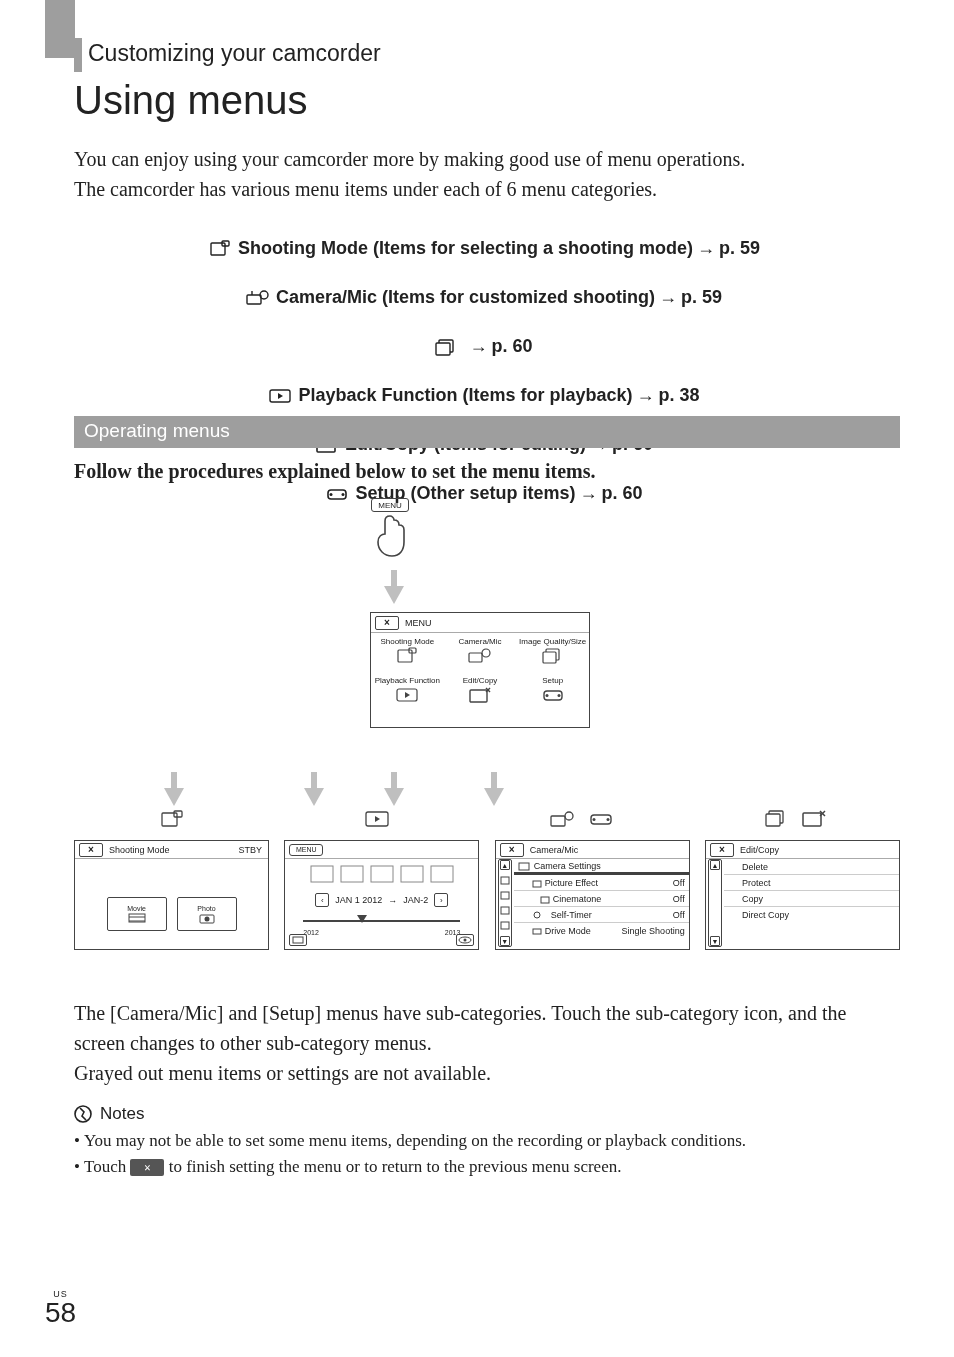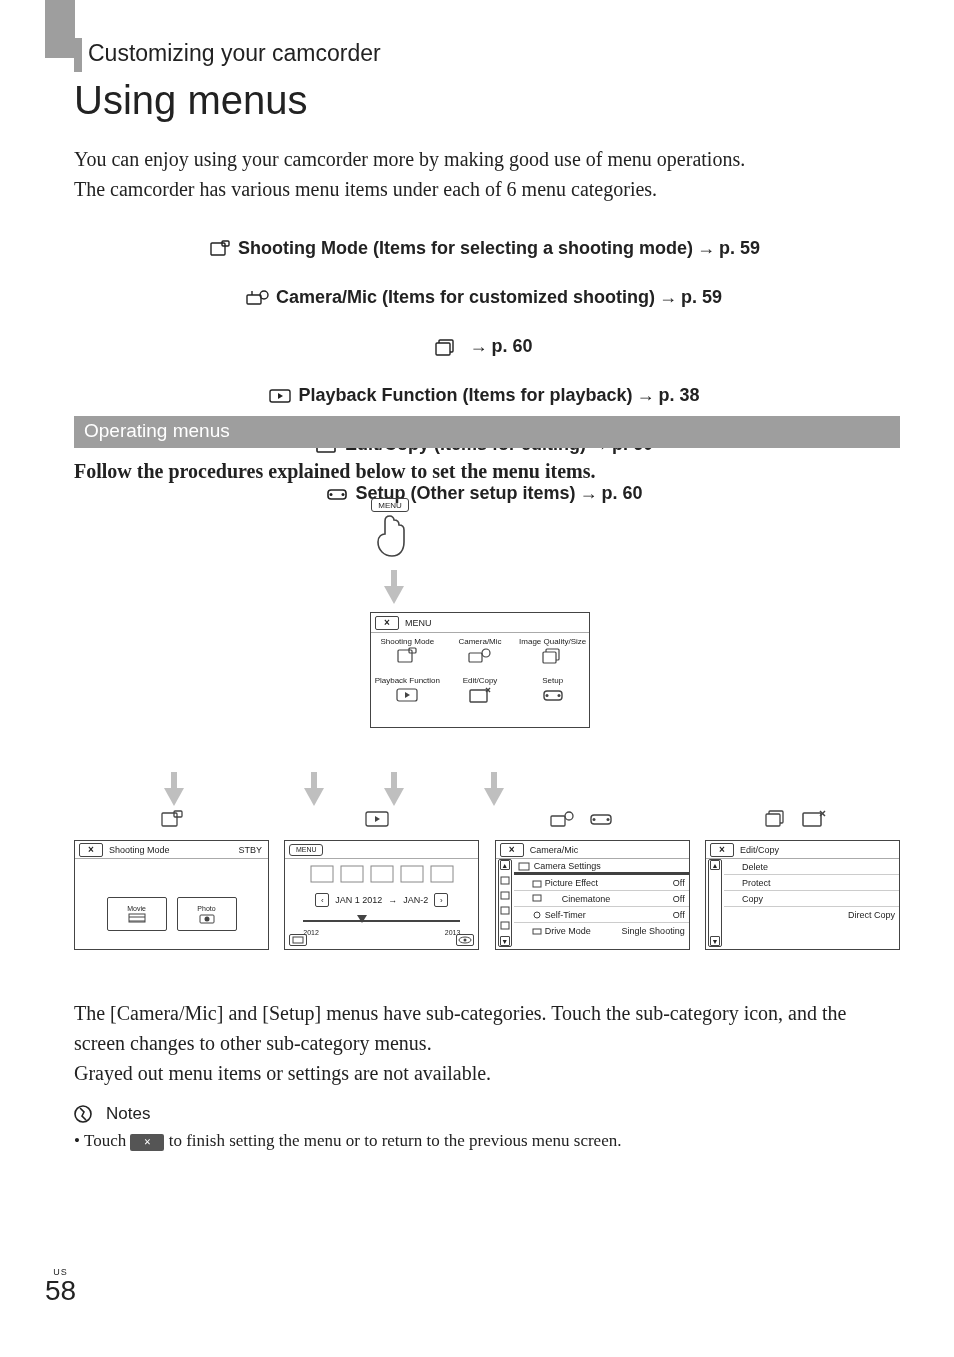--- a/index.html
+++ b/index.html
@@ -27,25 +27,25 @@
   .close-x { width: 24px; height: 14px; border: 1px solid #444; border-radius: 2px; margin: 2px 6px 2px 4px; font-size: 10px; display: flex; align-items: center; justify-content: center; font-weight: bold; }
   .menu-grid { display: grid; grid-template-columns: 1fr 1fr 1fr; text-align: center; font-size: 8px; }
   .menu-grid .cell { display: flex; flex-direction: column; align-items: center; padding: 4px 0 6px; }
   .menu-grid .cell svg { width: 26px; height: 20px; }
   .bottom-row { position: absolute; left: 0; top: 348px; width: 826px; display: flex; justify-content: space-between; }
   .card { border: 1px solid #444; width: 195px; height: 110px; font-family: Arial, sans-serif; font-size: 9px; position: relative; }
   .card-header { display: flex; align-items: center; height: 18px; border-bottom: 1px solid #aaa; }
   .icon-bar { display: flex; gap: 10px; justify-content: center; margin-bottom: 8px; }
   .icon-bar svg { width: 28px; height: 22px; }
   .paragraphs { position: absolute; left: 74px; top: 998px; font-size: 20px; line-height: 1.5; width: 820px; }
-  .notes-label { position: absolute; left: 74px; top: 1104px; font-family: Arial, sans-serif; font-size: 17px; display: flex; align-items: center; gap: 14px; }
+  .notes-label { position: absolute; left: 74px; top: 1104px; font-family: Arial, sans-serif; font-size: 17px; display: flex; align-items: center; gap: 8px; }
   .notes-list { position: absolute; left: 74px; top: 1128px; font-size: 17px; width: 820px; line-height: 1.5; }
   .notes-list .bullet { margin-right: 4px; }
   .close-chip { display: inline-flex; align-items: center; justify-content: center; width: 34px; height: 17px; background: #555; color: #fff; border-radius: 2px; font-size: 12px; font-weight: bold; vertical-align: middle; }
-  .page-num { position: absolute; left: 45px; bottom: 52px; font-family: Arial, sans-serif; }
+  .page-num { position: absolute; left: 45px; bottom: 30px; font-family: Arial, sans-serif; }
   .page-num .us { font-size: 9px; letter-spacing: 1px; display: block; text-align: center; }
   .page-num .num { font-size: 28px; line-height: 1; }
   .thin-border { border: 1px solid #444; border-radius: 2px; }
   .list-rows { font-size: 9px; }
   .list-rows .lrow { display: flex; justify-content: space-between; align-items: center; border-bottom: 1px solid #ccc; padding: 1px 4px 1px 18px; height: 16px; position: relative; }
   .side-scroll { position: absolute; left: 2px; top: 18px; bottom: 2px; width: 14px; border: 1px solid #444; border-radius: 2px; display: flex; flex-direction: column; justify-content: space-between; align-items: center; font-size: 7px; }
   .side-scroll .arr { border: 1px solid #444; width: 10px; height: 10px; border-radius: 1px; display: flex; align-items: center; justify-content: center; }
   .tiny { font-size: 7px; }
 </style>
 </head>
@@ -350,30 +350,30 @@
           <div class="lrow">
             <span style="display:flex;align-items:flex-end;gap:3px;">
                   <svg width="10" height="8" viewBox="0 0 10 8">
                     <rect x="1" y="1" width="8" height="6" fill="none" stroke="#444"></rect>
                   </svg>
                   <span>Picture Effect</span>
                 </span>
             <span>Off</span>
           </div>
           <div class="lrow">
-            <span style="display:flex;align-items:flex-start;gap:20px;">
+            <span style="display:flex;align-items:flex-end;gap:3px;margin-left:8px;">
                   <svg width="10" height="8" viewBox="0 0 10 8">
                     <rect x="1" y="1" width="8" height="6" fill="none" stroke="#444"></rect>
                   </svg>
                   <span>Cinematone</span>
                 </span>
             <span>Off</span>
           </div>
           <div class="lrow">
-            <span style="display:flex;align-items:center;gap:3px;">
+            <span style="display:flex;align-items:center;gap:9px;">
                   <svg width="10" height="8" viewBox="0 0 10 8">
                     <circle cx="5" cy="4" r="3" fill="none" stroke="#444"></circle>
                   </svg>
                   <span>Self-Timer</span>
                 </span>
             <span>Off</span>
           </div>
           <div class="lrow" style="border-bottom:none;">
             <span style="display:flex;align-items:center;gap:3px;">
                   <svg width="10" height="8" viewBox="0 0 10 8">
@@ -399,21 +399,21 @@
       <div style="margin-left:18px;" class="list-rows">
         <div class="lrow">
               <span>Delete</span>
             </div>
         <div class="lrow">
               <span>Protect</span>
             </div>
         <div class="lrow">
               <span>Copy</span>
             </div>
-        <div class="lrow" style="border-bottom:none;justify-content:flex-end;">
+        <div class="lrow" style="border-bottom:none;">
               <span>Direct Copy</span>
             </div>
       </div>
     </div>
   </div>
 </div>
 
 <div class="paragraphs">
   <div>The [Camera/Mic] and [Setup] menus have sub-categories. Touch the sub-category icon, and the screen changes to other sub-category menus.</div>
   <div>Grayed out menu items or settings are not available.</div>
@@ -422,20 +422,23 @@
 <div class="notes-label">
   <svg width="18" height="18" viewBox="0 0 18 18">
         <circle cx="9" cy="9" r="8" fill="none" stroke="#222" stroke-width="1.6"></circle>
         <path d="M6 3 L10 7 L8 11 L12 15" fill="none" stroke="#222" stroke-width="1.6"></path>
       </svg>
   <span>Notes</span>
 </div>
 
 <div class="notes-list">
   <div>
+    <span class="bullet">•</span><span>You may not be able to set some menu items, depending on the recording or playback conditions.</span>
+  </div>
+  <div>
     <span class="bullet">•</span><span>Touch </span><span class="close-chip">×</span><span> to finish setting the menu or to return to the previous menu screen.</span>
   </div>
 </div>
 
 <div class="page-num">
   <span class="us">US</span>
   <span class="num">58</span>
 </div>
 
 </div>

